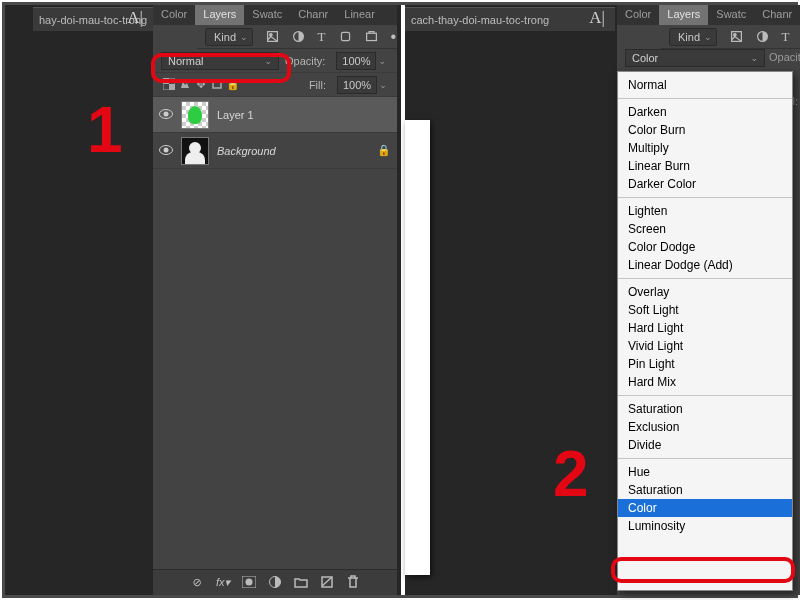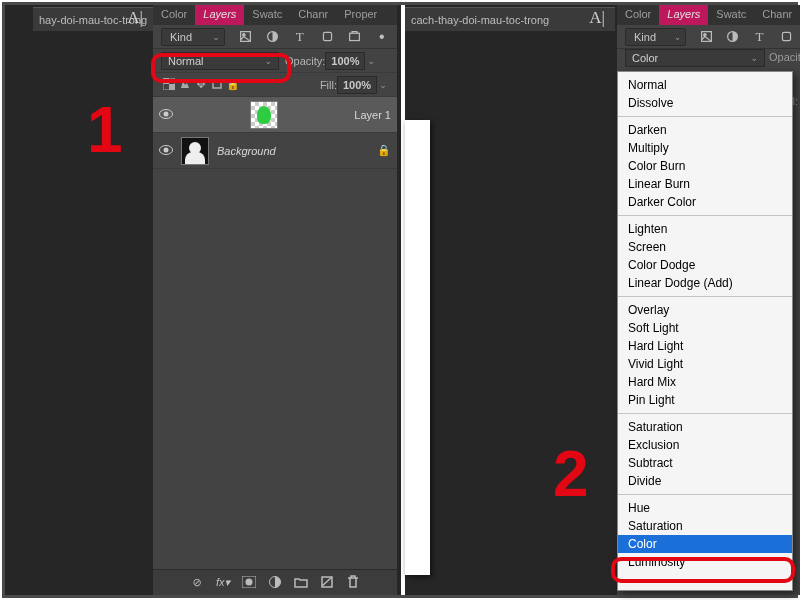--- a/index.html
+++ b/index.html
@@ -33,24 +33,24 @@
   .leftpanel-container {
     position: absolute; left: 148px; top: 0; width: 244px; height: 590px;
     background: #434343;
   }
   .panel-tabs {
     display: flex; height: 20px; background: #323232;
   }
   .ptab {
     padding: 3px 8px 0 8px; color: #9e9e9e; font-size: 11px; cursor: default;
   }
-  .ptab.active { background: #be185d; color: #e0e0e0; font-style: italic; }
+  .ptab.active { background: #737373; color: #e0e0e0; }
   .filterrow {
     height: 24px; display: flex; align-items: center; gap: 13px;
-    padding: 0 8px; border-bottom: 1px solid #333;
+    padding: 0 8px; border-bottom: 1px solid #333; margin-left: 44px;
   }
   .kind {
     display: flex; align-items: center; gap: 4px;
     background: #3a3a3a; border: 1px solid #2a2a2a;
     width: 70px; height: 18px; padding: 0 4px; border-radius: 2px;
   }
   .kind .mag { font-size: 10px; }
   .kind .chev { margin-left: auto; font-size: 9px; color: #999; }
   .ficon {
     width: 16px; height: 16px; display: flex; align-items: center; justify-content: center;
@@ -64,31 +64,30 @@
   }
   .blendsel {
     width: 118px; height: 18px; background: #3a3a3a; border: 1px solid #2a2a2a;
     display: flex; align-items: center; padding: 0 6px; color: #d0d0d0;
     position: relative;
   }
   .blendsel .chev { margin-left: auto; font-size: 9px; color: #999; }
   .opac { margin-left: 6px; color: #b5b5b5; }
   .opacbox {
     width: 40px; height: 18px; background: #3a3a3a; border: 1px solid #2a2a2a;
-    display: inline-flex; align-items: center; justify-content: center; margin-left: 0; font-weight: bold;
+    display: inline-flex; align-items: center; justify-content: center; margin-left: 11px;
   }
   .opch { width: 12px; text-align: center; color: #999; font-size: 9px; }
   .lockrow .licon { width: 16px; text-align: center; color: #b0b0b0; }
   .lockrow .filllab { margin-left: auto; color: #b5b5b5; }
 
   .layers { }
   .layer {
     height: 36px; display: flex; align-items: center; padding: 0 6px; gap: 8px;
     border-bottom: 1px solid #3a3a3a;
-    justify-content: space-between;
   }
   .layer.sel { background: #5a5a5a; }
   .eye { width: 14px; text-align: center; color: #c8c8c8; }
   .thumb { width: 28px; height: 28px; border: 1px solid #777; background: #fff; position: relative; overflow: hidden; }
   .thumb.checker {
     background-image:
       linear-gradient(45deg,#ccc 25%,transparent 25%),
       linear-gradient(-45deg,#ccc 25%,transparent 25%),
       linear-gradient(45deg,transparent 75%,#ccc 75%),
       linear-gradient(-45deg,transparent 75%,#ccc 75%);
@@ -201,21 +200,21 @@
       <span>hay-doi-mau-toc-trong</span>
       <span class="ai">A|</span>
     </div>
 
     <div class="leftpanel-container">
       <div class="panel-tabs">
         <div class="ptab">Color</div>
         <div class="ptab active">Layers</div>
         <div class="ptab">Swatc</div>
         <div class="ptab">Chanr</div>
-        <div class="ptab">Proper</div>
+        <div class="ptab">Linear</div>
       </div>
 
       <div class="filterrow">
         <div class="kind">
           <span class="mag">
             <svg viewBox="0 0 16 16" fill="none" stroke="#bbb" stroke-width="2">
                 <circle cx="6" cy="6" r="4"></circle>
                 <line x1="10" y1="10" x2="14" y2="14"></line>
               </svg>
           </span>
@@ -381,47 +380,45 @@
         <span>Color</span>
         <span class="chev">⌄</span>
       </div>
       <span class="opac-r">Opacity:</span>
       <span class="fill-r">Fill:</span>
     </div>
 
     <div class="dropdown">
       <div class="ddgroup">
         <div class="dditem">Normal</div>
-        <div class="dditem">Dissolve</div>
       </div>
       <div class="ddgroup">
         <div class="dditem">Darken</div>
+        <div class="dditem">Color Burn</div>
         <div class="dditem">Multiply</div>
-        <div class="dditem">Color Burn</div>
         <div class="dditem">Linear Burn</div>
         <div class="dditem">Darker Color</div>
       </div>
       <div class="ddgroup">
         <div class="dditem">Lighten</div>
         <div class="dditem">Screen</div>
         <div class="dditem">Color Dodge</div>
         <div class="dditem">Linear Dodge (Add)</div>
       </div>
       <div class="ddgroup">
         <div class="dditem">Overlay</div>
         <div class="dditem">Soft Light</div>
         <div class="dditem">Hard Light</div>
         <div class="dditem">Vivid Light</div>
+        <div class="dditem">Pin Light</div>
         <div class="dditem">Hard Mix</div>
-        <div class="dditem">Pin Light</div>
       </div>
       <div class="ddgroup">
         <div class="dditem">Saturation</div>
         <div class="dditem">Exclusion</div>
-        <div class="dditem">Subtract</div>
         <div class="dditem">Divide</div>
       </div>
       <div class="ddgroup">
         <div class="dditem">Hue</div>
         <div class="dditem">Saturation</div>
         <div class="dditem selected">Color</div>
         <div class="dditem">Luminosity</div>
       </div>
     </div>
   </div>

